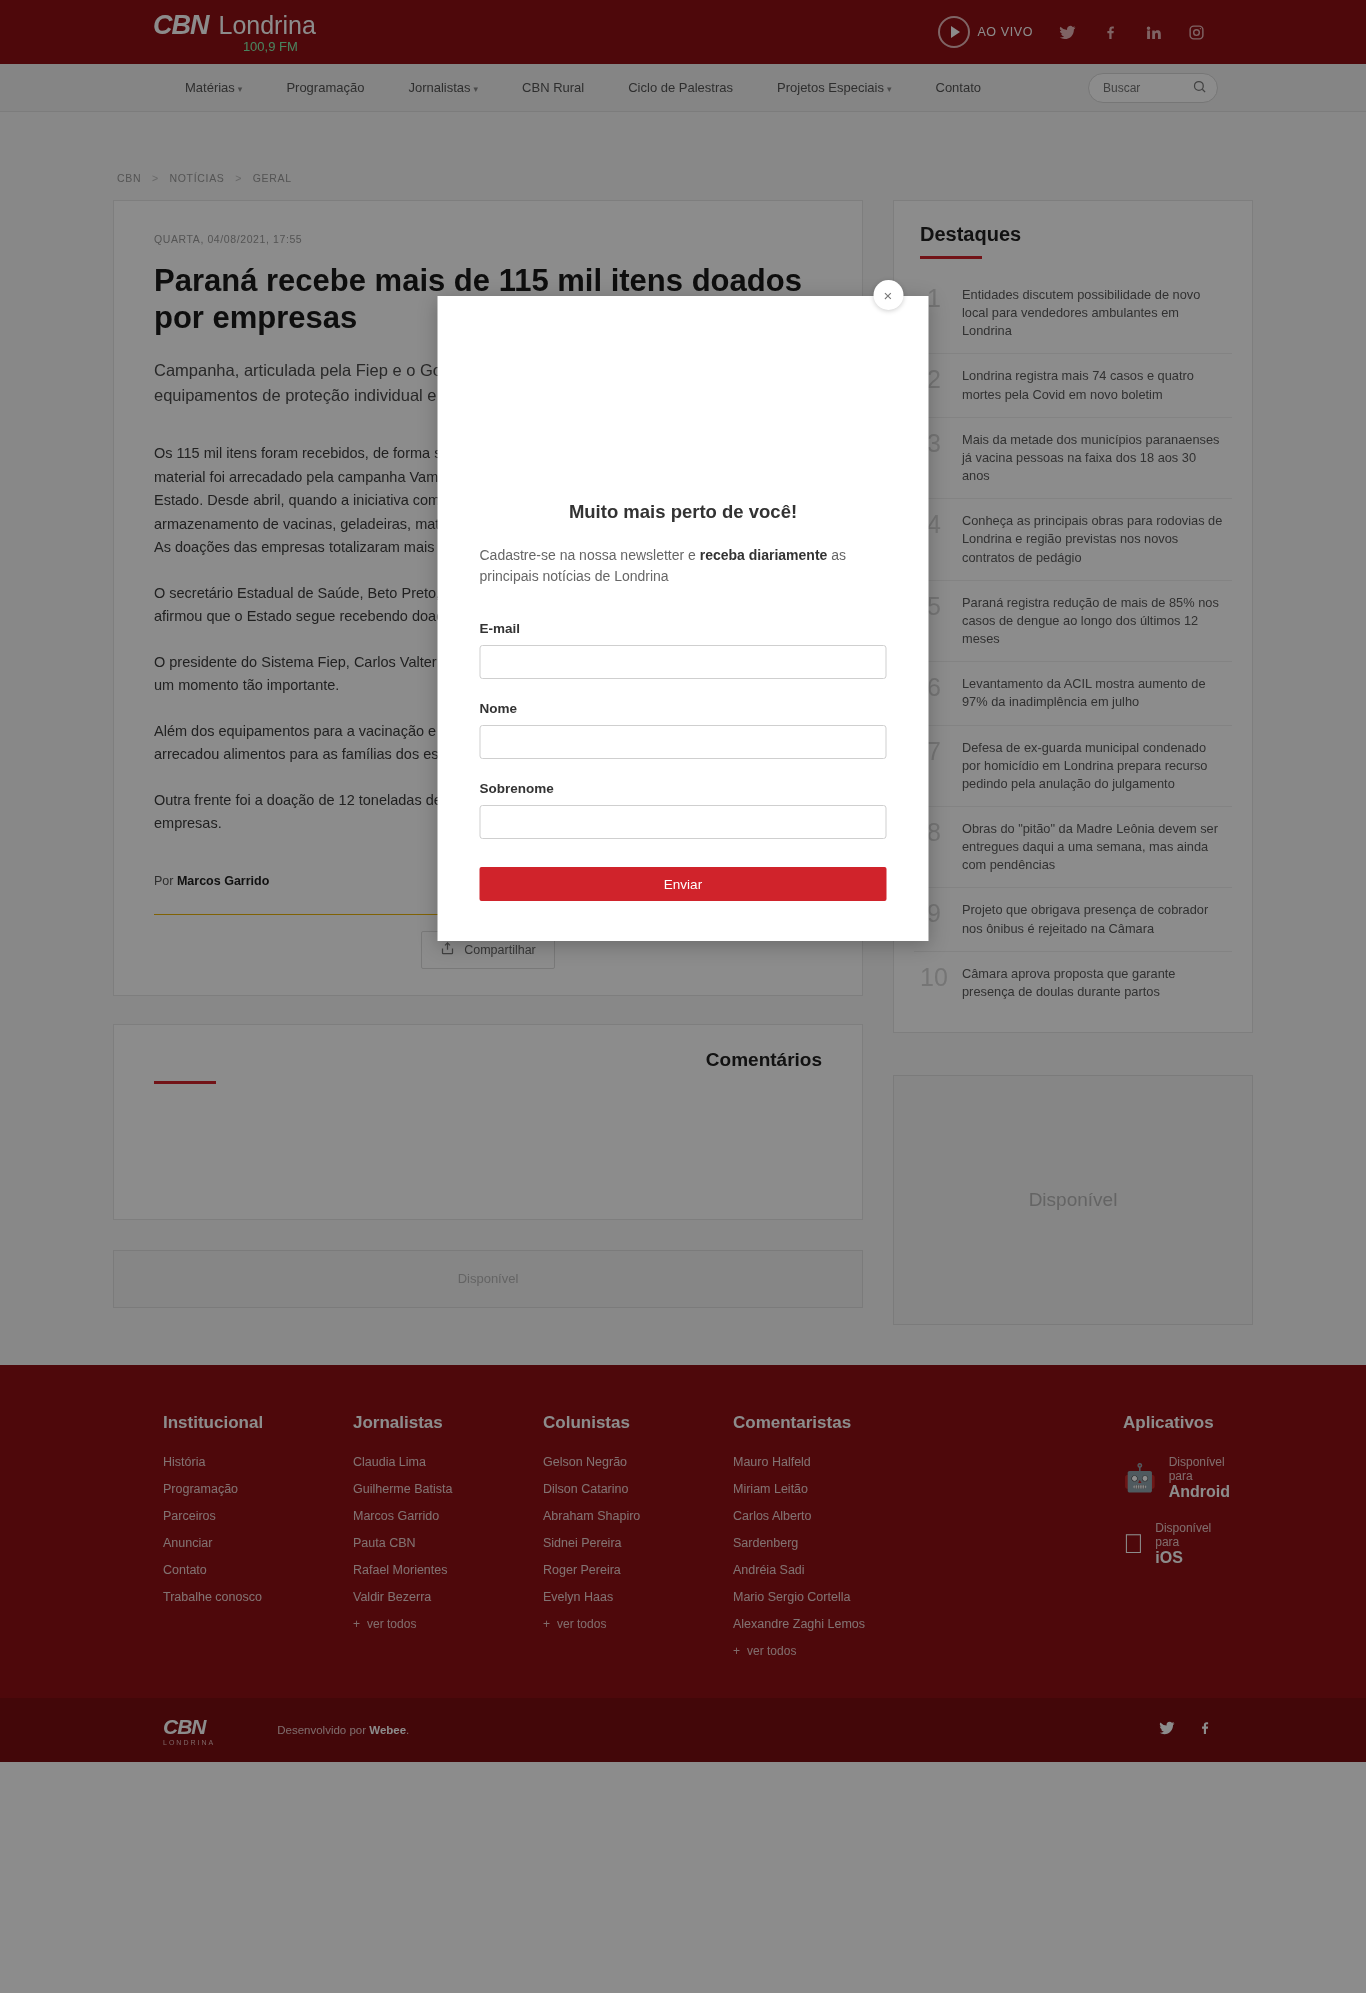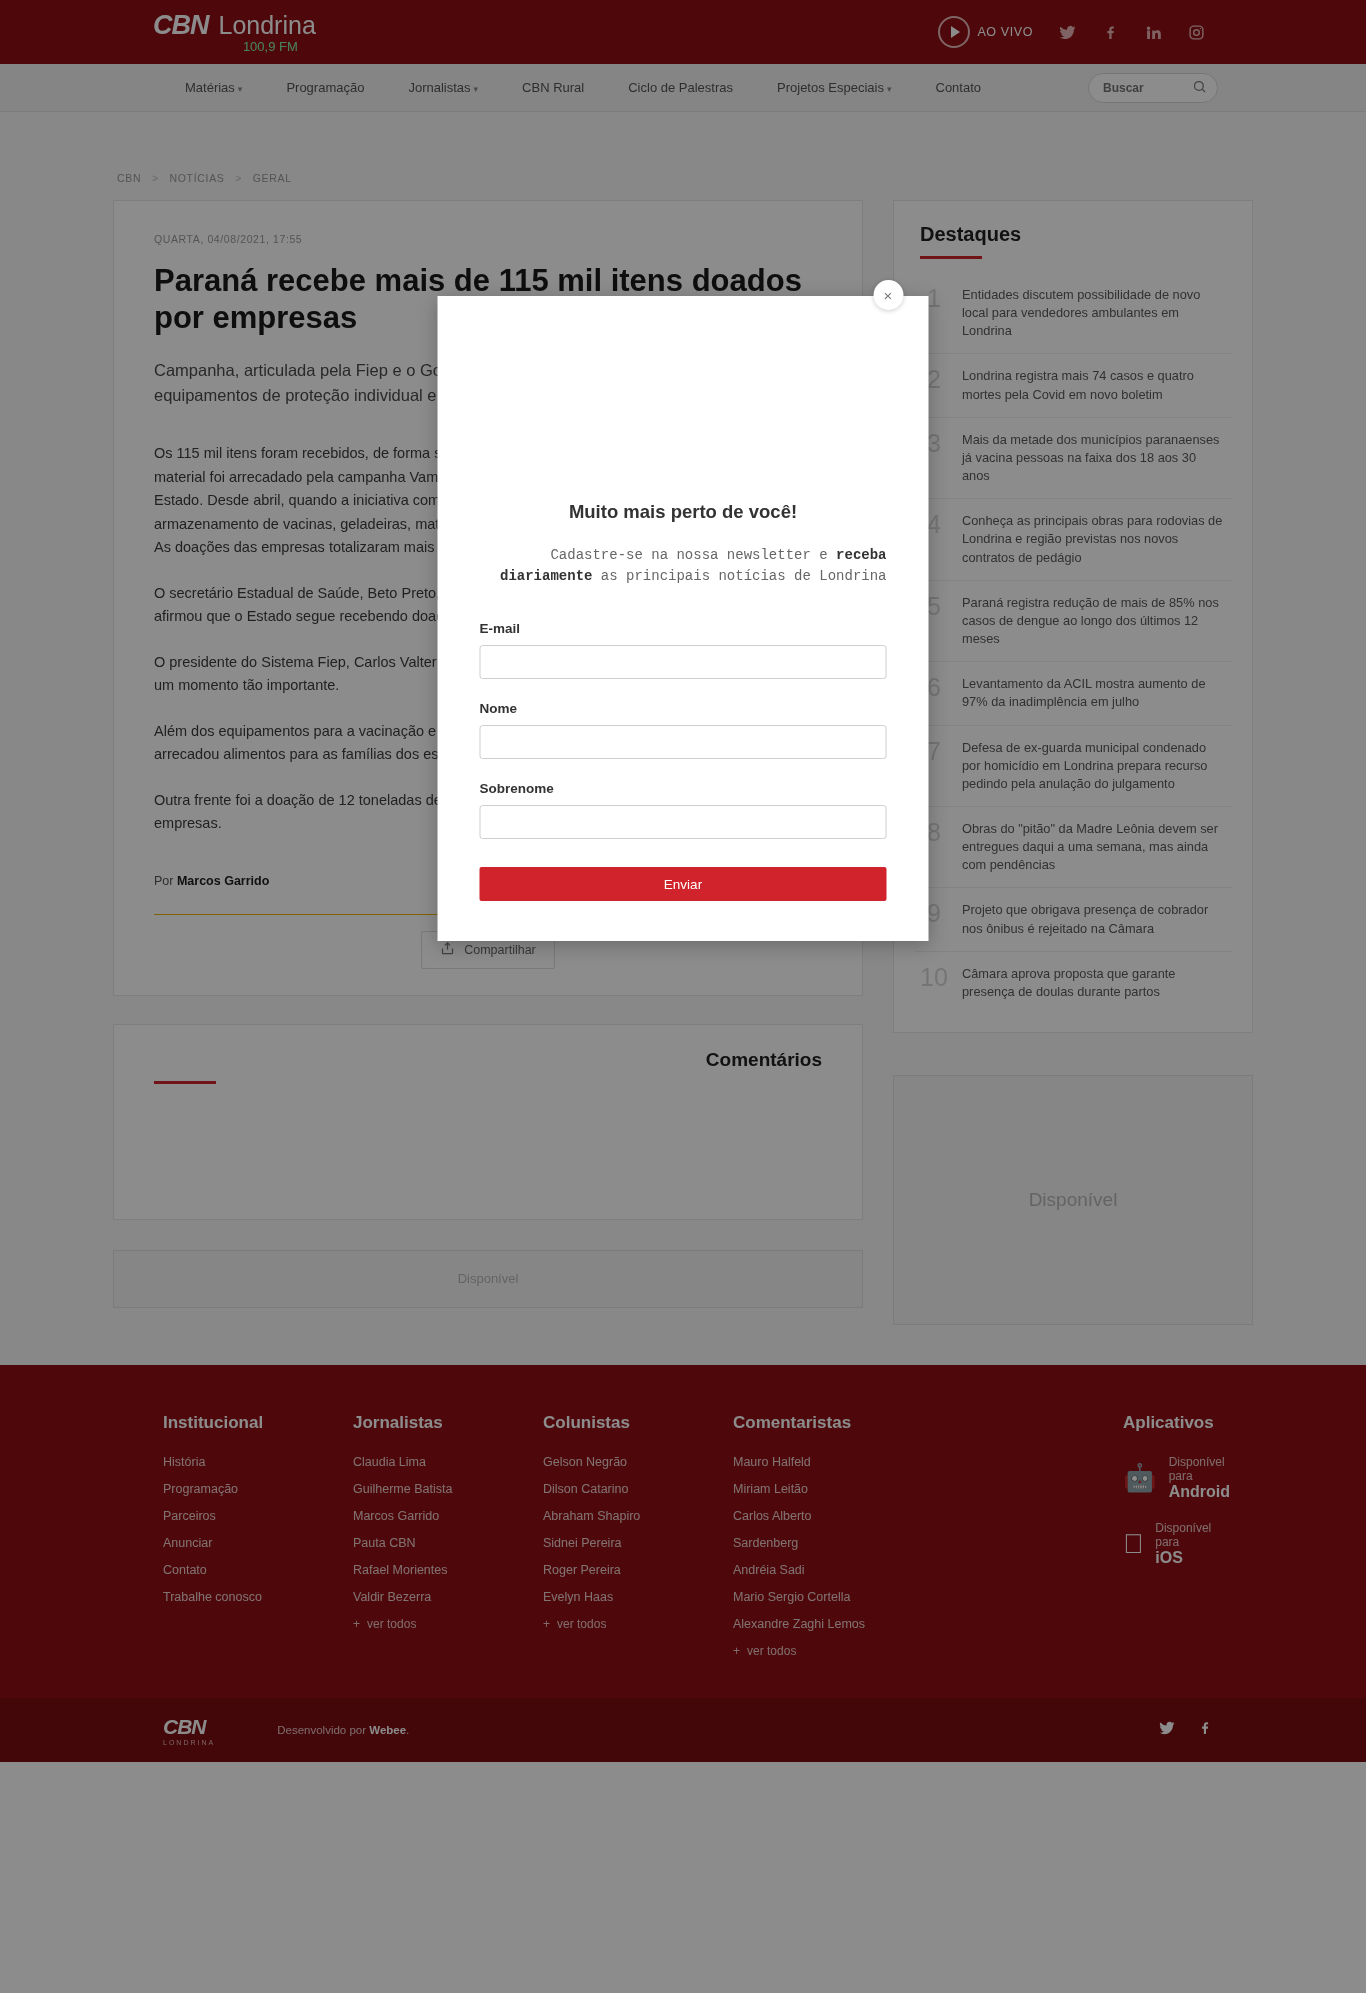--- a/index.html
+++ b/index.html
@@ -98,21 +98,20 @@
     border: 1px solid #d8d8d8;
     border-radius: 16px;
     background: #fff;
     display: flex; align-items: center;
     padding: 0 10px 0 14px;
   }
   .search-box input {
     border: none; outline: none; font-size: 12px; color: #8b5cf6;
     width: 100%; background: transparent;
     font-family: "Liberation Sans", sans-serif;
-    font-weight: bold;
   }
   .search-ic { color: #777; }
 
   
   .page-wrap { background: #f7f7f7; padding-bottom: 40px; }
   .content { width: 1140px; margin: 0 auto; padding-top: 60px; }
 
   .breadcrumb {
     font-size: 10.5px;
     color: #999;
@@ -251,21 +250,21 @@
     top: -16px; left: 50%;
     transform: translateX(190px);
     width: 30px; height: 30px;
     background: #fff; border-radius: 50%;
     box-shadow: 0 1px 5px rgba(0,0,0,.2);
     display: flex; align-items: center; justify-content: center;
     font-size: 15px; color: #777; cursor: pointer;
   }
   .modal-spacer { height: 205px; }
   .modal h3 { font-size: 18.5px; color: #333; text-align: center; margin-bottom: 22px; }
-  .modal-sub { font-size: 14px; color: #666; text-align: right; line-height: 1.5; margin-bottom: 34px; font-family: Liberation Mono, monospace; }
+  .modal-sub { font-size: 14px; color: #666; text-align: left; line-height: 1.5; margin-bottom: 34px; }
   .modal-sub b { color: #333; }
   .field-label { font-size: 13.5px; color: #333; font-weight: bold; margin-bottom: 9px; }
   .field-input {
     width: 100%; height: 34px;
     border: 1px solid #cfcfcf; border-radius: 3px;
     margin-bottom: 22px; padding: 0 10px;
     font-size: 13px; font-family: "Liberation Sans", sans-serif;
     outline: none;
   }
   .submit-btn {

